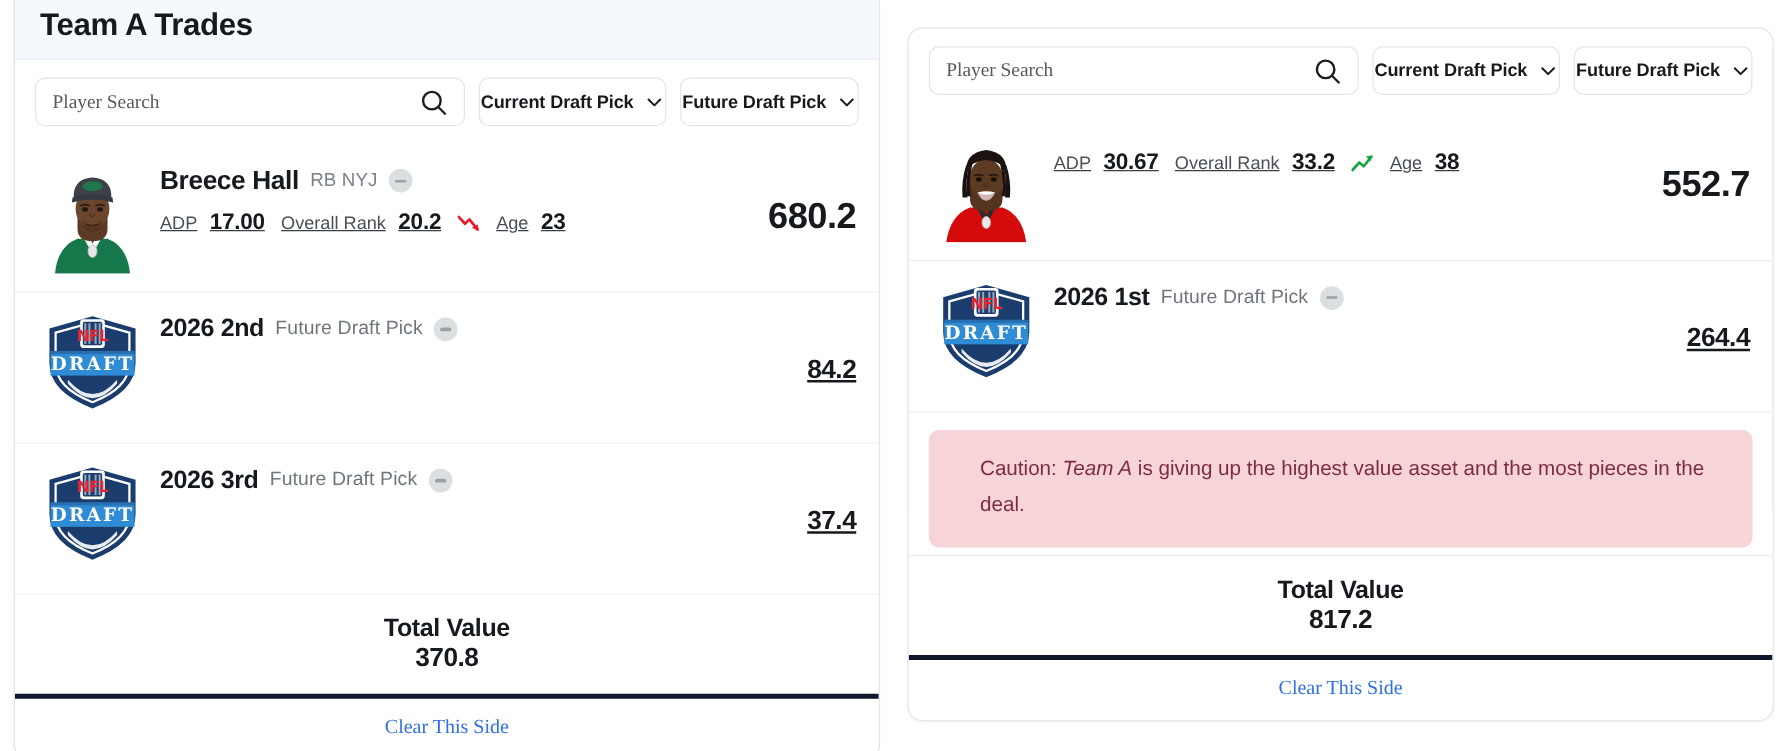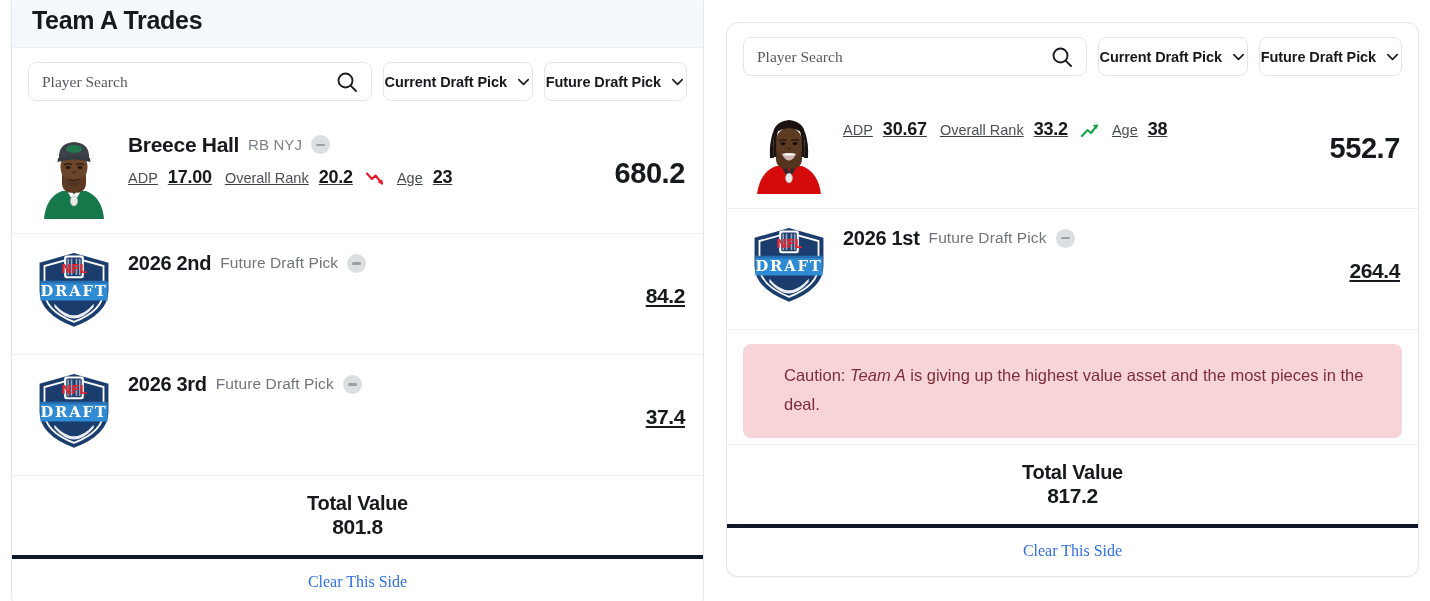--- a/index.html
+++ b/index.html
@@ -364,21 +364,21 @@
                 <span class="bar"></span>
               </button>
             </div>
           </div>
           <div class="asset-value">37.4</div>
         </div>
       </div>
       <div class="spacer"></div>
       <div class="total-row">
         <div class="total-label">Total Value</div>
-        <div class="total-value">801.8</div>
+        <div class="total-value">370.8</div>
       </div>
       <div class="clear-row"><a class="clear-link">Clear This Side</a></div>
     </div>
     <div class="panel">
       <div class="filter-bar">
         <div class="search-box">
           <input class="search-input" type="text" placeholder="Player Search" style="">
           <svg class="search-icon" width="24" height="24" viewBox="0 0 24 24" fill="none">
     <circle cx="10.5" cy="10.5" r="7" stroke="#1a1d21" stroke-width="1.9"></circle>
     <line x1="15.6" y1="15.6" x2="21" y2="21" stroke="#1a1d21" stroke-width="1.9" stroke-linecap="round"></line>

